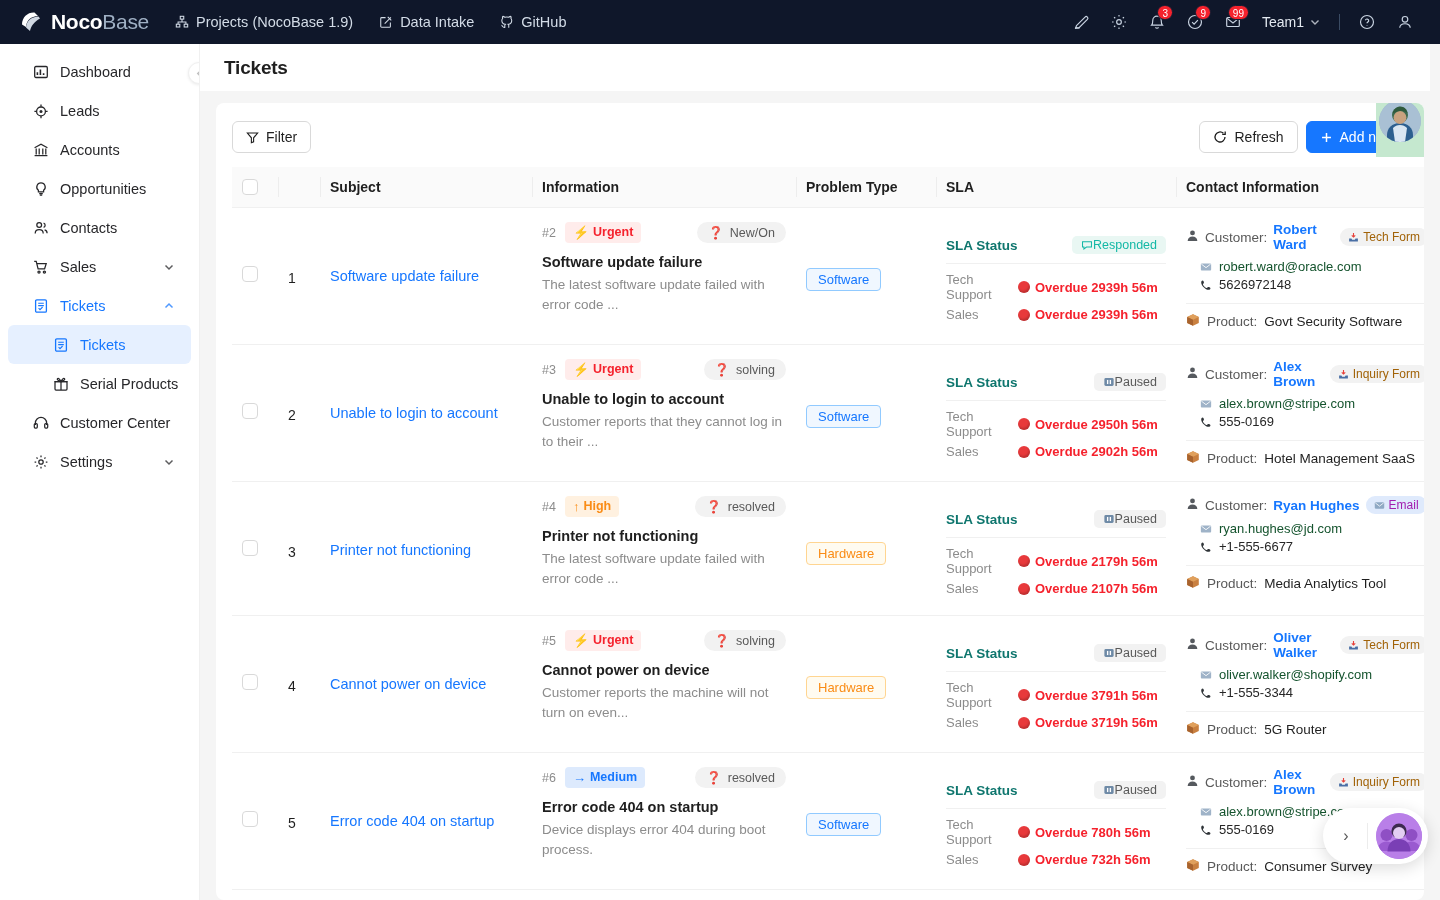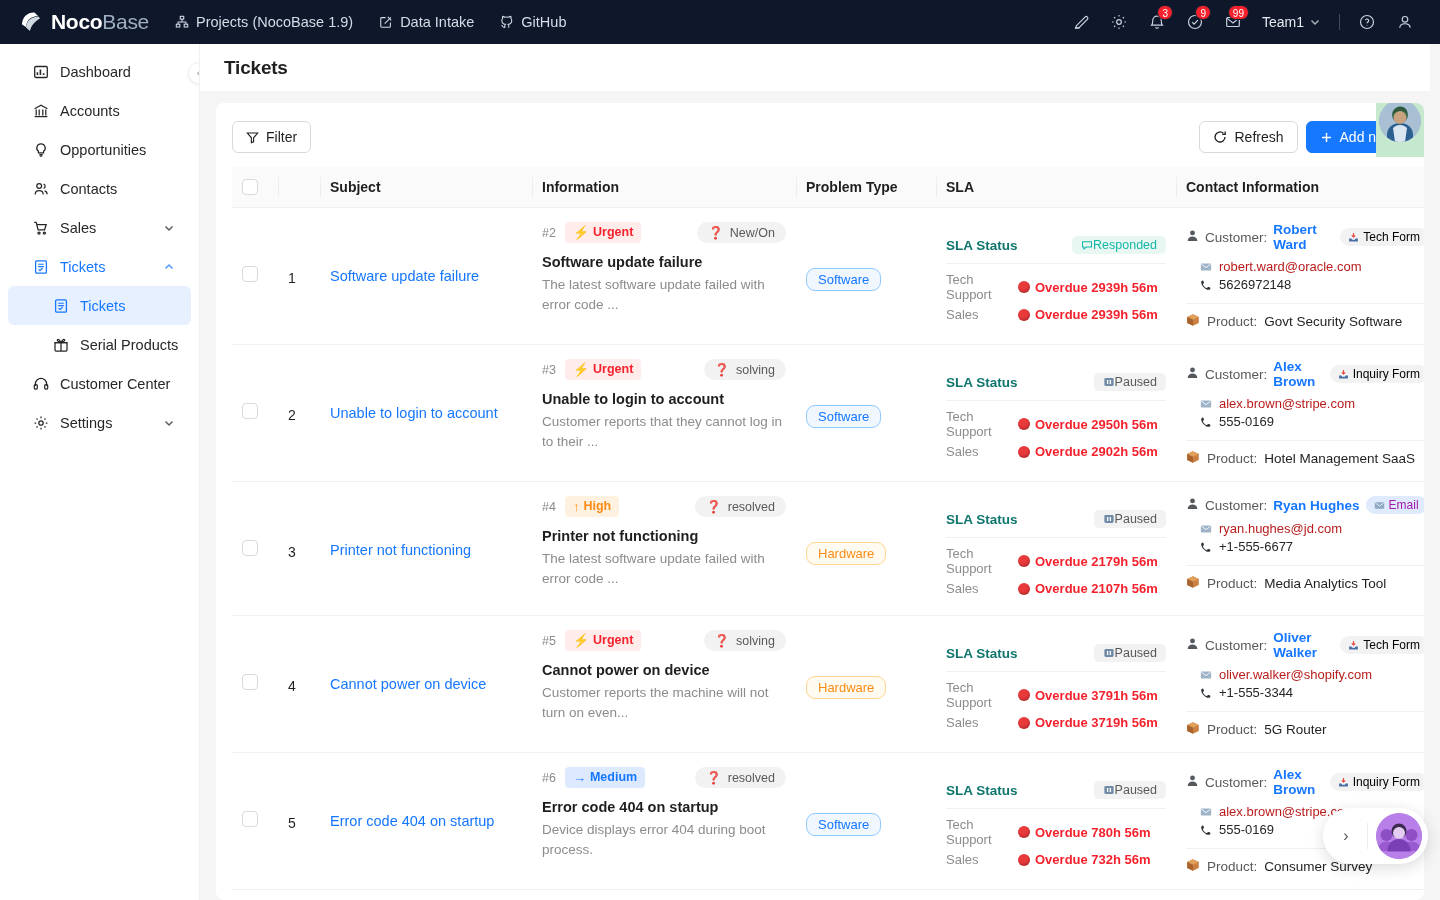--- a/index.html
+++ b/index.html
@@ -150,21 +150,21 @@
     margin-left: auto; display: inline-flex; align-items: center; gap: 6px;
     background: #f2f2f2; color: #595959; font-size: 12.5px; padding: 3px 11px; border-radius: 11px;
     white-space: nowrap;
   }
   .status-pill .q { color: #f5222d; font-weight: 700; }
   .info-title { font-size: 14.5px; font-weight: 700; color: #1f1f1f; margin-bottom: 5px; }
   .info-desc { font-size: 13.5px; color: #8c8c8c; line-height: 1.45; }
 
   
   .ptag {
-    display: inline-block; font-size: 13px; padding: 3px 11px; border-radius: 9px;
+    display: inline-block; font-size: 13px; padding: 3px 11px; border-radius: 4px;
     border: 1px solid; background: #fff; margin-top: 46px; text-align: center;
   }
   .ptag.software { color: #1677ff; border-color: #91caff; background: #f0f7ff; }
   .ptag.hardware { color: #fa8c16; border-color: #ffd591; background: #fffbf0; }
 
   
   .sla-wrap { padding-top: 14px; }
   .sla-head { display: flex; align-items: center; justify-content: space-between; padding-bottom: 9px; }
   .sla-label { font-size: 13.5px; font-weight: 700; color: #0f766e; }
   .sla-pill { display: inline-flex; align-items: center; gap: 0; font-size: 12.5px; padding: 2px 9px; border-radius: 5px; white-space: nowrap; }
@@ -174,27 +174,27 @@
   .sla-row { display: flex; align-items: center; font-size: 13px; color: #8c8c8c; margin-bottom: 5px; }
   .sla-team { width: 72px; flex: 0 0 72px; }
   .sla-val { color: #f5222d; font-weight: 700; font-size: 13px; display: flex; align-items: center; gap: 5px; }
   .dot-red { width: 12px; height: 12px; border-radius: 50%; background: #e8393b; display: inline-block; flex: 0 0 12px; box-shadow: inset -1px -2px 2px rgba(0,0,0,.18); }
 
   
   .contact-line { display: flex; align-items: center; gap: 6px; font-size: 13.5px; flex-wrap: nowrap; }
   .c-label { color: #595959; }
   .c-name { color: #1677ff; font-weight: 700; cursor: pointer; }
   .src-pill {
-    display: inline-flex; align-items: center; gap: 4px; background: #f2f2f2; color: #000000;
+    display: inline-flex; align-items: center; gap: 4px; background: #f2f2f2; color: #a16207;
     font-size: 12px; padding: 2px 8px; border-radius: 10px; white-space: nowrap;
   }
   .src-pill.email { background: #dfeafc; color: #a21caf; }
   .contact-sub { margin: 7px 0 0 14px; }
   .contact-sub div { display: flex; align-items: center; gap: 7px; font-size: 13px; margin-bottom: 3px; }
-  .mailv { color: #b91c1c; cursor: pointer; }
+  .mailv { color: #14532d; cursor: pointer; }
   .telv { color: #262626; }
   .contact-divider { border-top: 1px solid #f0f0f0; margin: 11px 0 9px 0; }
   .product-line { display: flex; align-items: center; gap: 7px; font-size: 13.5px; }
   .product-line .pl { color: #595959; }
   .product-line .pv { font-weight: 400; color: #1f1f1f; text-align: right; }
 
   .emoji { font-size: 13px; line-height: 1; }
 
   
   .float-widget {
@@ -318,20 +318,30 @@
 
   <div class="sidebar">
     <div class="nav-item">
       <span class="ico">
         <svg width="16" height="16" viewBox="0 0 16 16" fill="none" stroke="currentColor" stroke-width="1.3">
             <rect x="1.7" y="2.5" width="12.6" height="11" rx="1.2"></rect>
             <path d="M4.4 11V8.2M7.4 11V5.4M10.6 11V9.2" stroke-width="1.6"></path>
           </svg>
       </span>
       <span class="label">Dashboard</span>
+    </div>
+    <div class="nav-item">
+      <span class="ico">
+        <svg width="16" height="16" viewBox="0 0 16 16" fill="none" stroke="currentColor" stroke-width="1.3">
+            <circle cx="8" cy="8.4" r="4.4"></circle>
+            <circle cx="8" cy="8.4" r="1.5" fill="currentColor" stroke="none"></circle>
+            <path d="M8 1.6v2.2M8 13v2.2M1.4 8.4h2.2M12.4 8.4h2.2"></path>
+          </svg>
+      </span>
+      <span class="label">Leads</span>
     </div>
     <div class="nav-item">
       <span class="ico">
         <svg width="16" height="16" viewBox="0 0 16 16" fill="none" stroke="currentColor" stroke-width="1.25">
             <path d="M1.6 5.8 8 2.2l6.4 3.6"></path>
             <path d="M3.2 6.4v6M6.2 6.4v6M9.8 6.4v6M12.8 6.4v6"></path>
             <path d="M1.6 13.6h12.8"></path>
           </svg>
       </span>
       <span class="label">Accounts</span>

